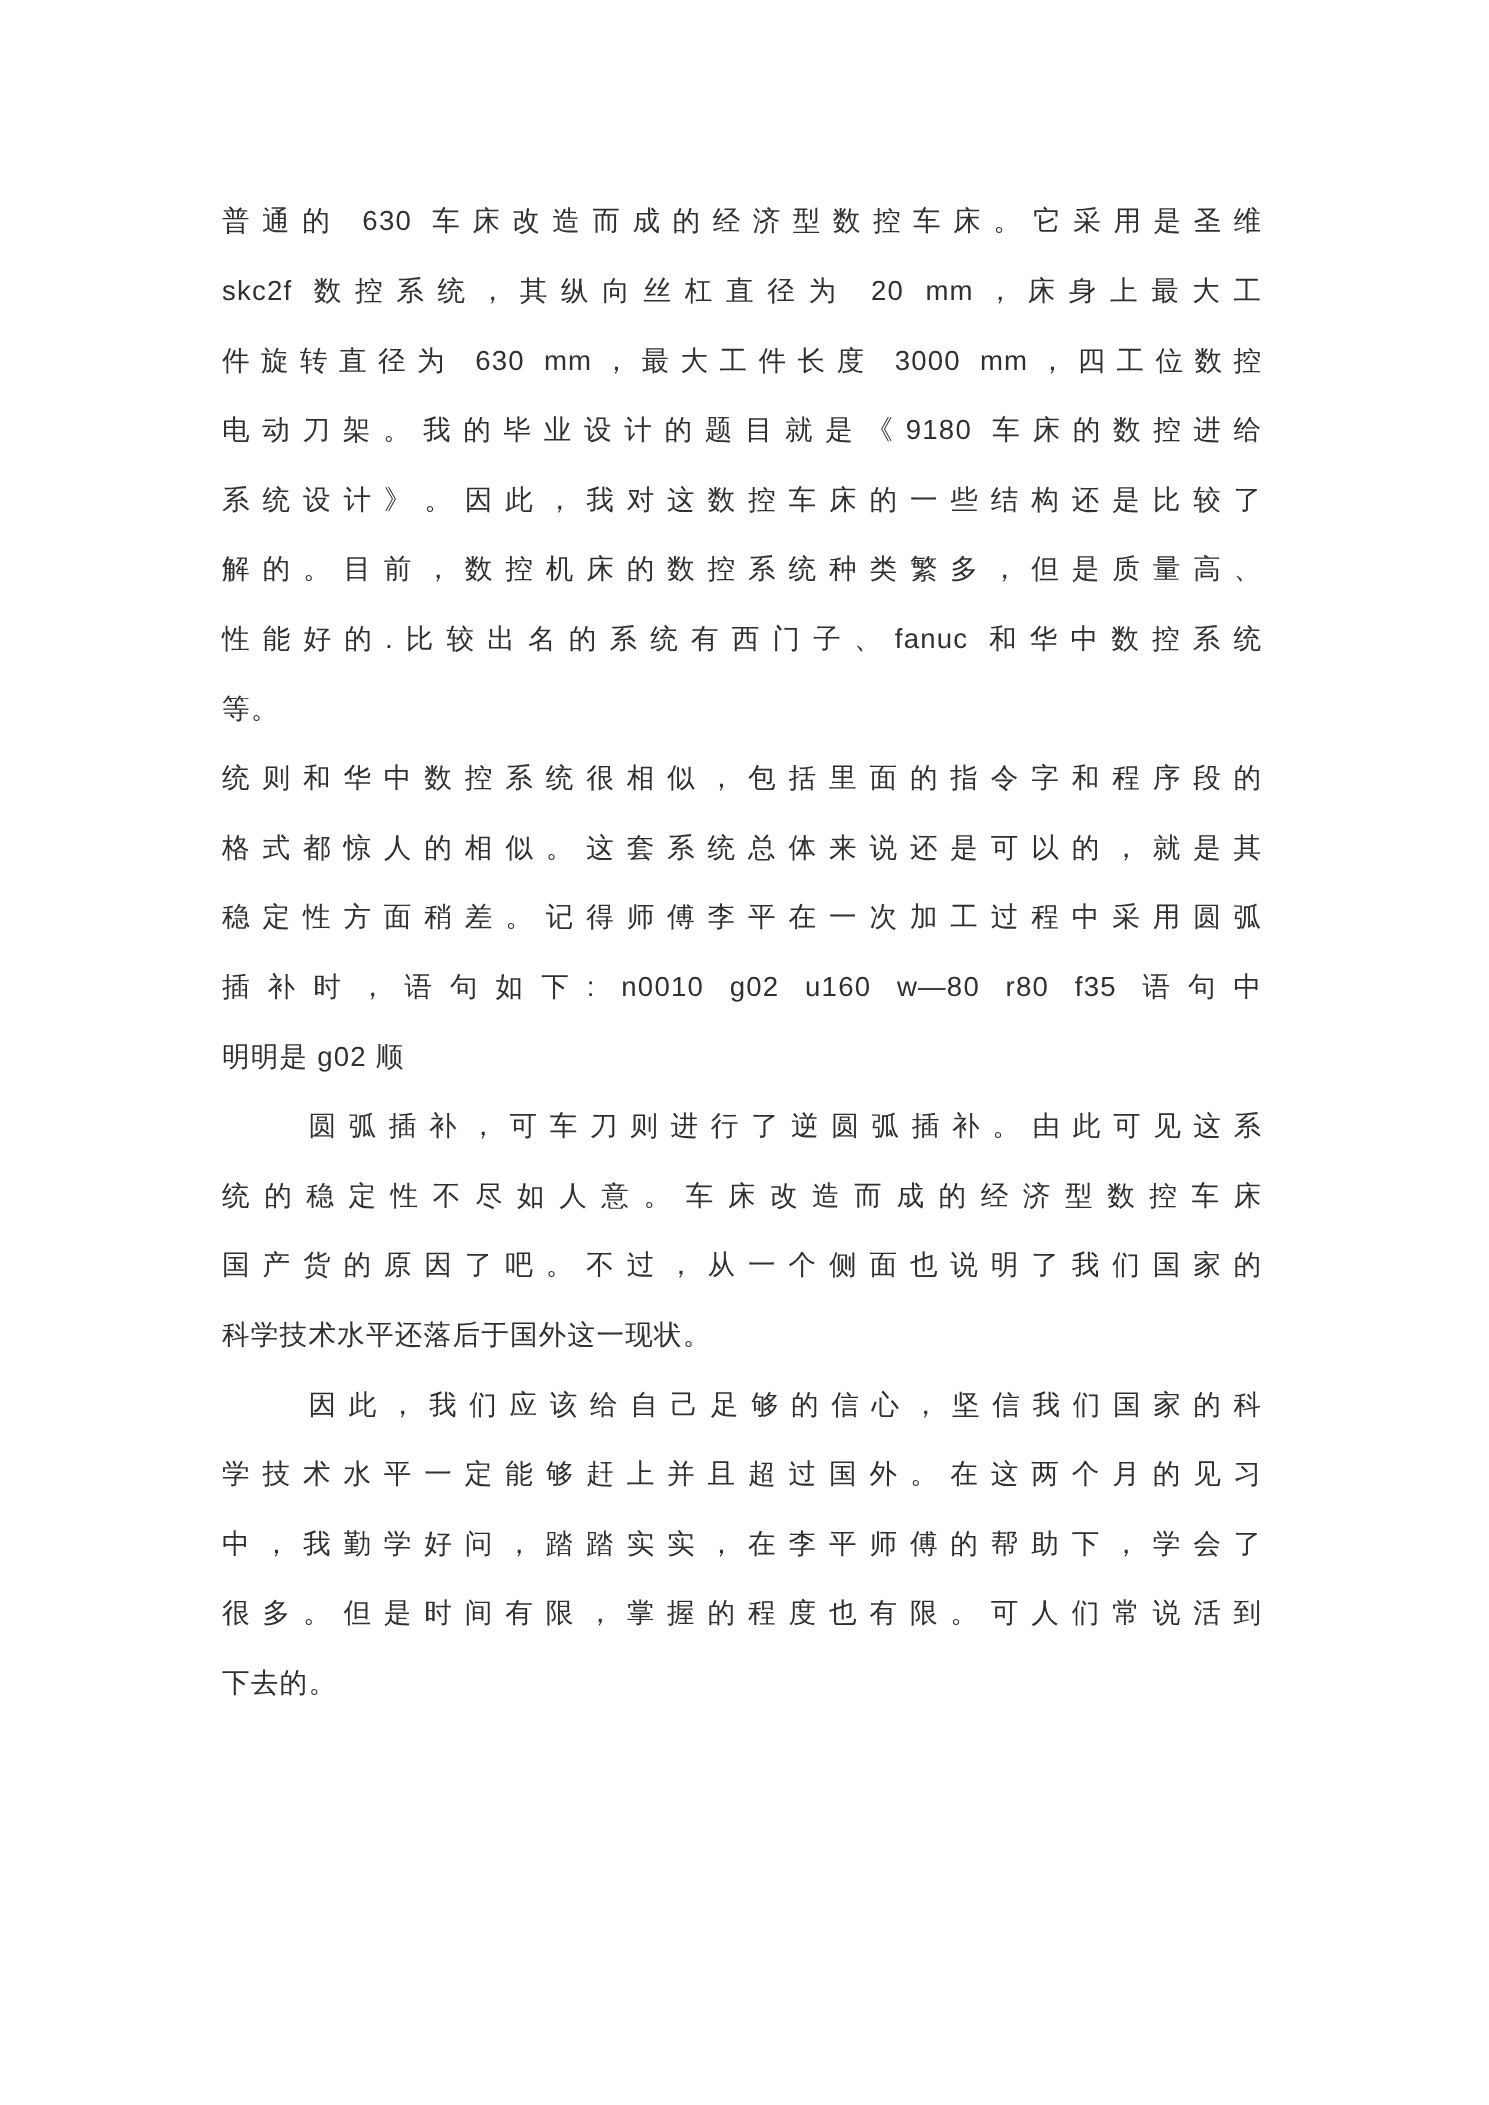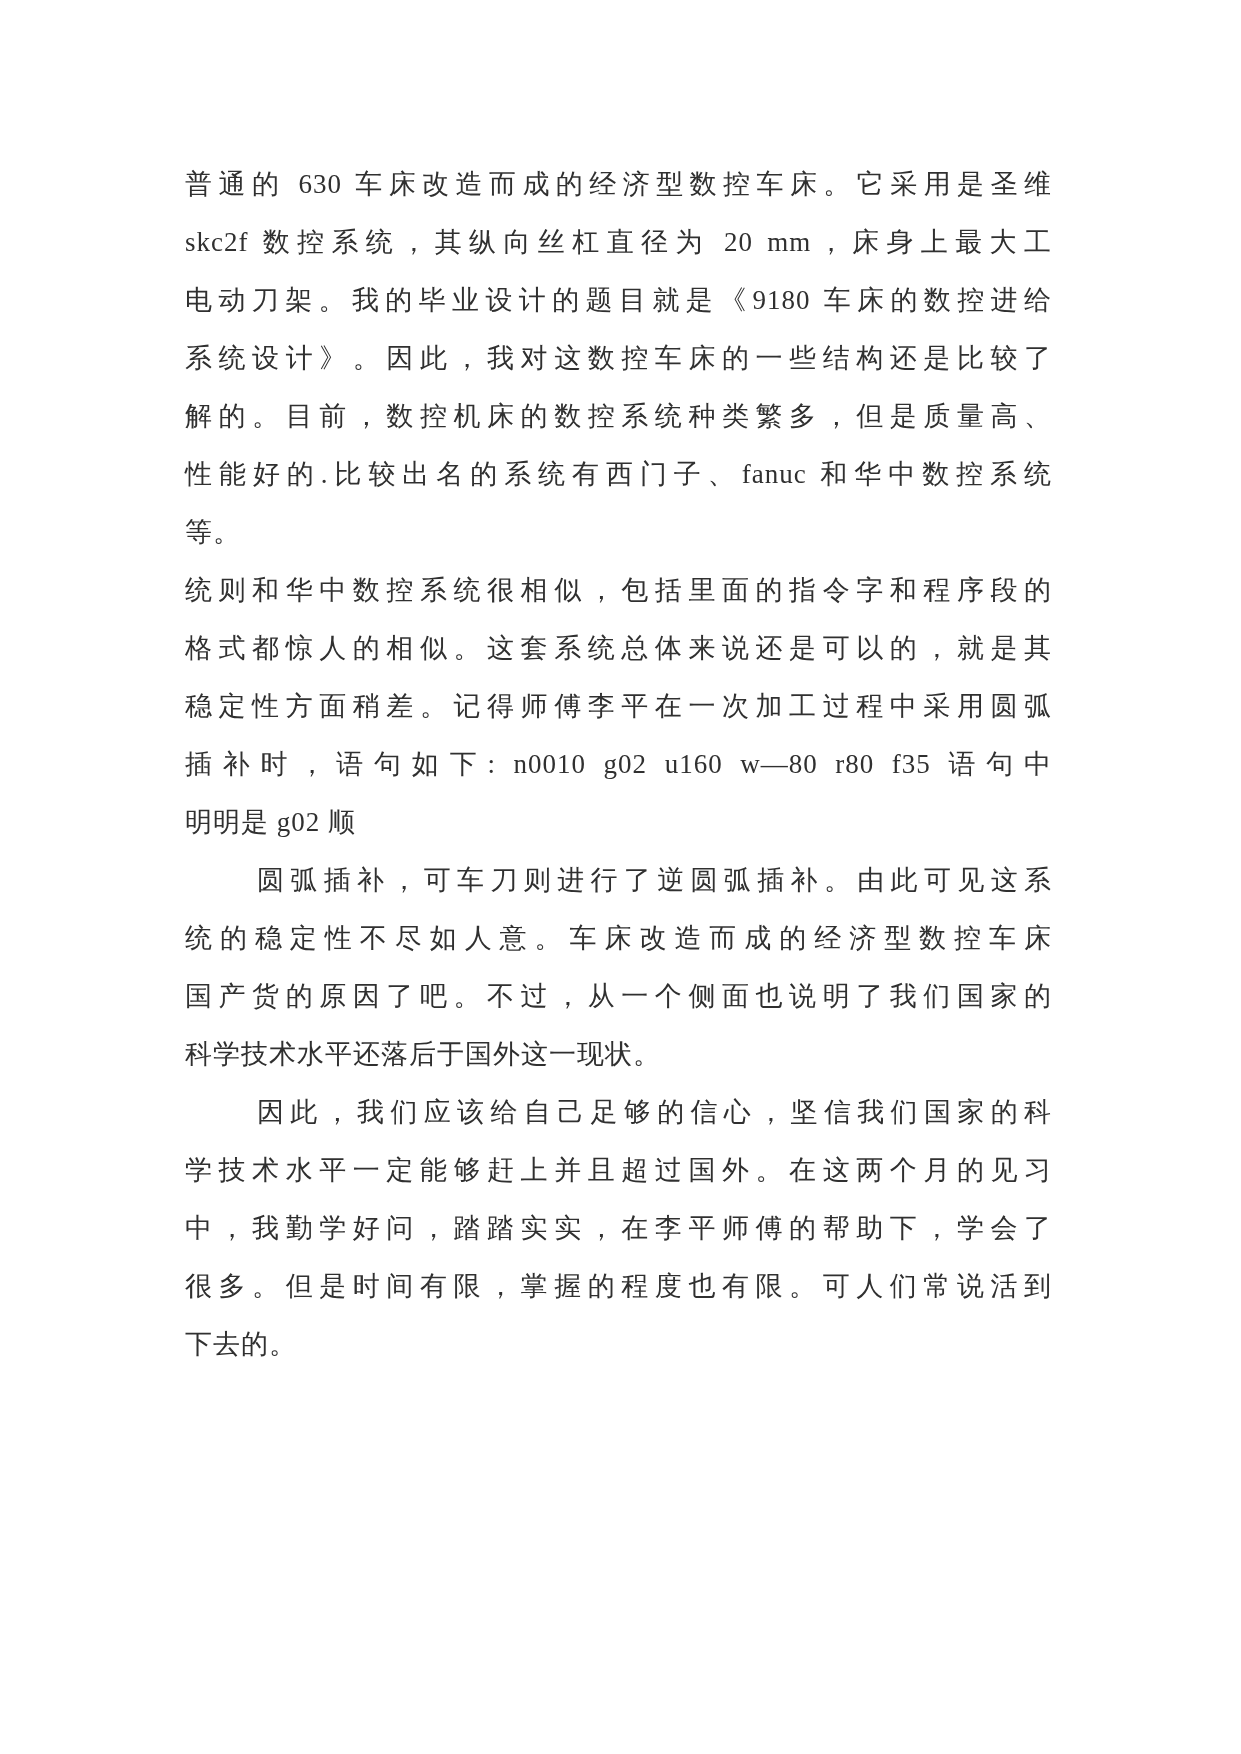--- a/index.html
+++ b/index.html
@@ -12,22 +12,22 @@
     width: 1241px;
     height: 1754px;
     background: #ffffff;
     overflow: hidden;
   }
   .textblock {
     position: absolute;
     left: 185px;
     top: 155px;
     width: 867px;
-    font-family: Liberation Serif, serif;
-    font-size: 27px;
+    font-family: Liberation Sans, sans-serif;
+    font-size: 23px;
     font-weight: 400;
     color: #303030;
     letter-spacing: 1px;
   }
   .line {
     height: 58px;
     line-height: 58px;
     white-space: normal;
     overflow: visible;
   }
@@ -46,20 +46,21 @@
     text-indent: 72px;
   }
 </style>
 </head>
 <body>
 
 <div class="page">
   <div class="textblock">
     <div class="line j">普通的 630 车床改造而成的经济型数控车床。它采用是圣维</div>
     <div class="line j">skc2f 数控系统，其纵向丝杠直径为 20 mm，床身上最大工</div>
+    <div class="line j">件旋转直径为 630 mm，最大工件长度 3000 mm，四工位数控</div>
     <div class="line j">电动刀架。我的毕业设计的题目就是《9180 车床的数控进给</div>
     <div class="line j">系统设计》。因此，我对这数控车床的一些结构还是比较了</div>
     <div class="line j">解的。目前，数控机床的数控系统种类繁多，但是质量高、</div>
     <div class="line j">性能好的.比较出名的系统有西门子、fanuc 和华中数控系统</div>
     <div class="line end">等。</div>
     <div class="line j">统则和华中数控系统很相似，包括里面的指令字和程序段的</div>
     <div class="line j">格式都惊人的相似。这套系统总体来说还是可以的，就是其</div>
     <div class="line j">稳定性方面稍差。记得师傅李平在一次加工过程中采用圆弧</div>
     <div class="line j">插补时，语句如下: n0010 g02 u160 w—80 r80 f35 语句中</div>
     <div class="line end">明明是 g02 顺</div>

